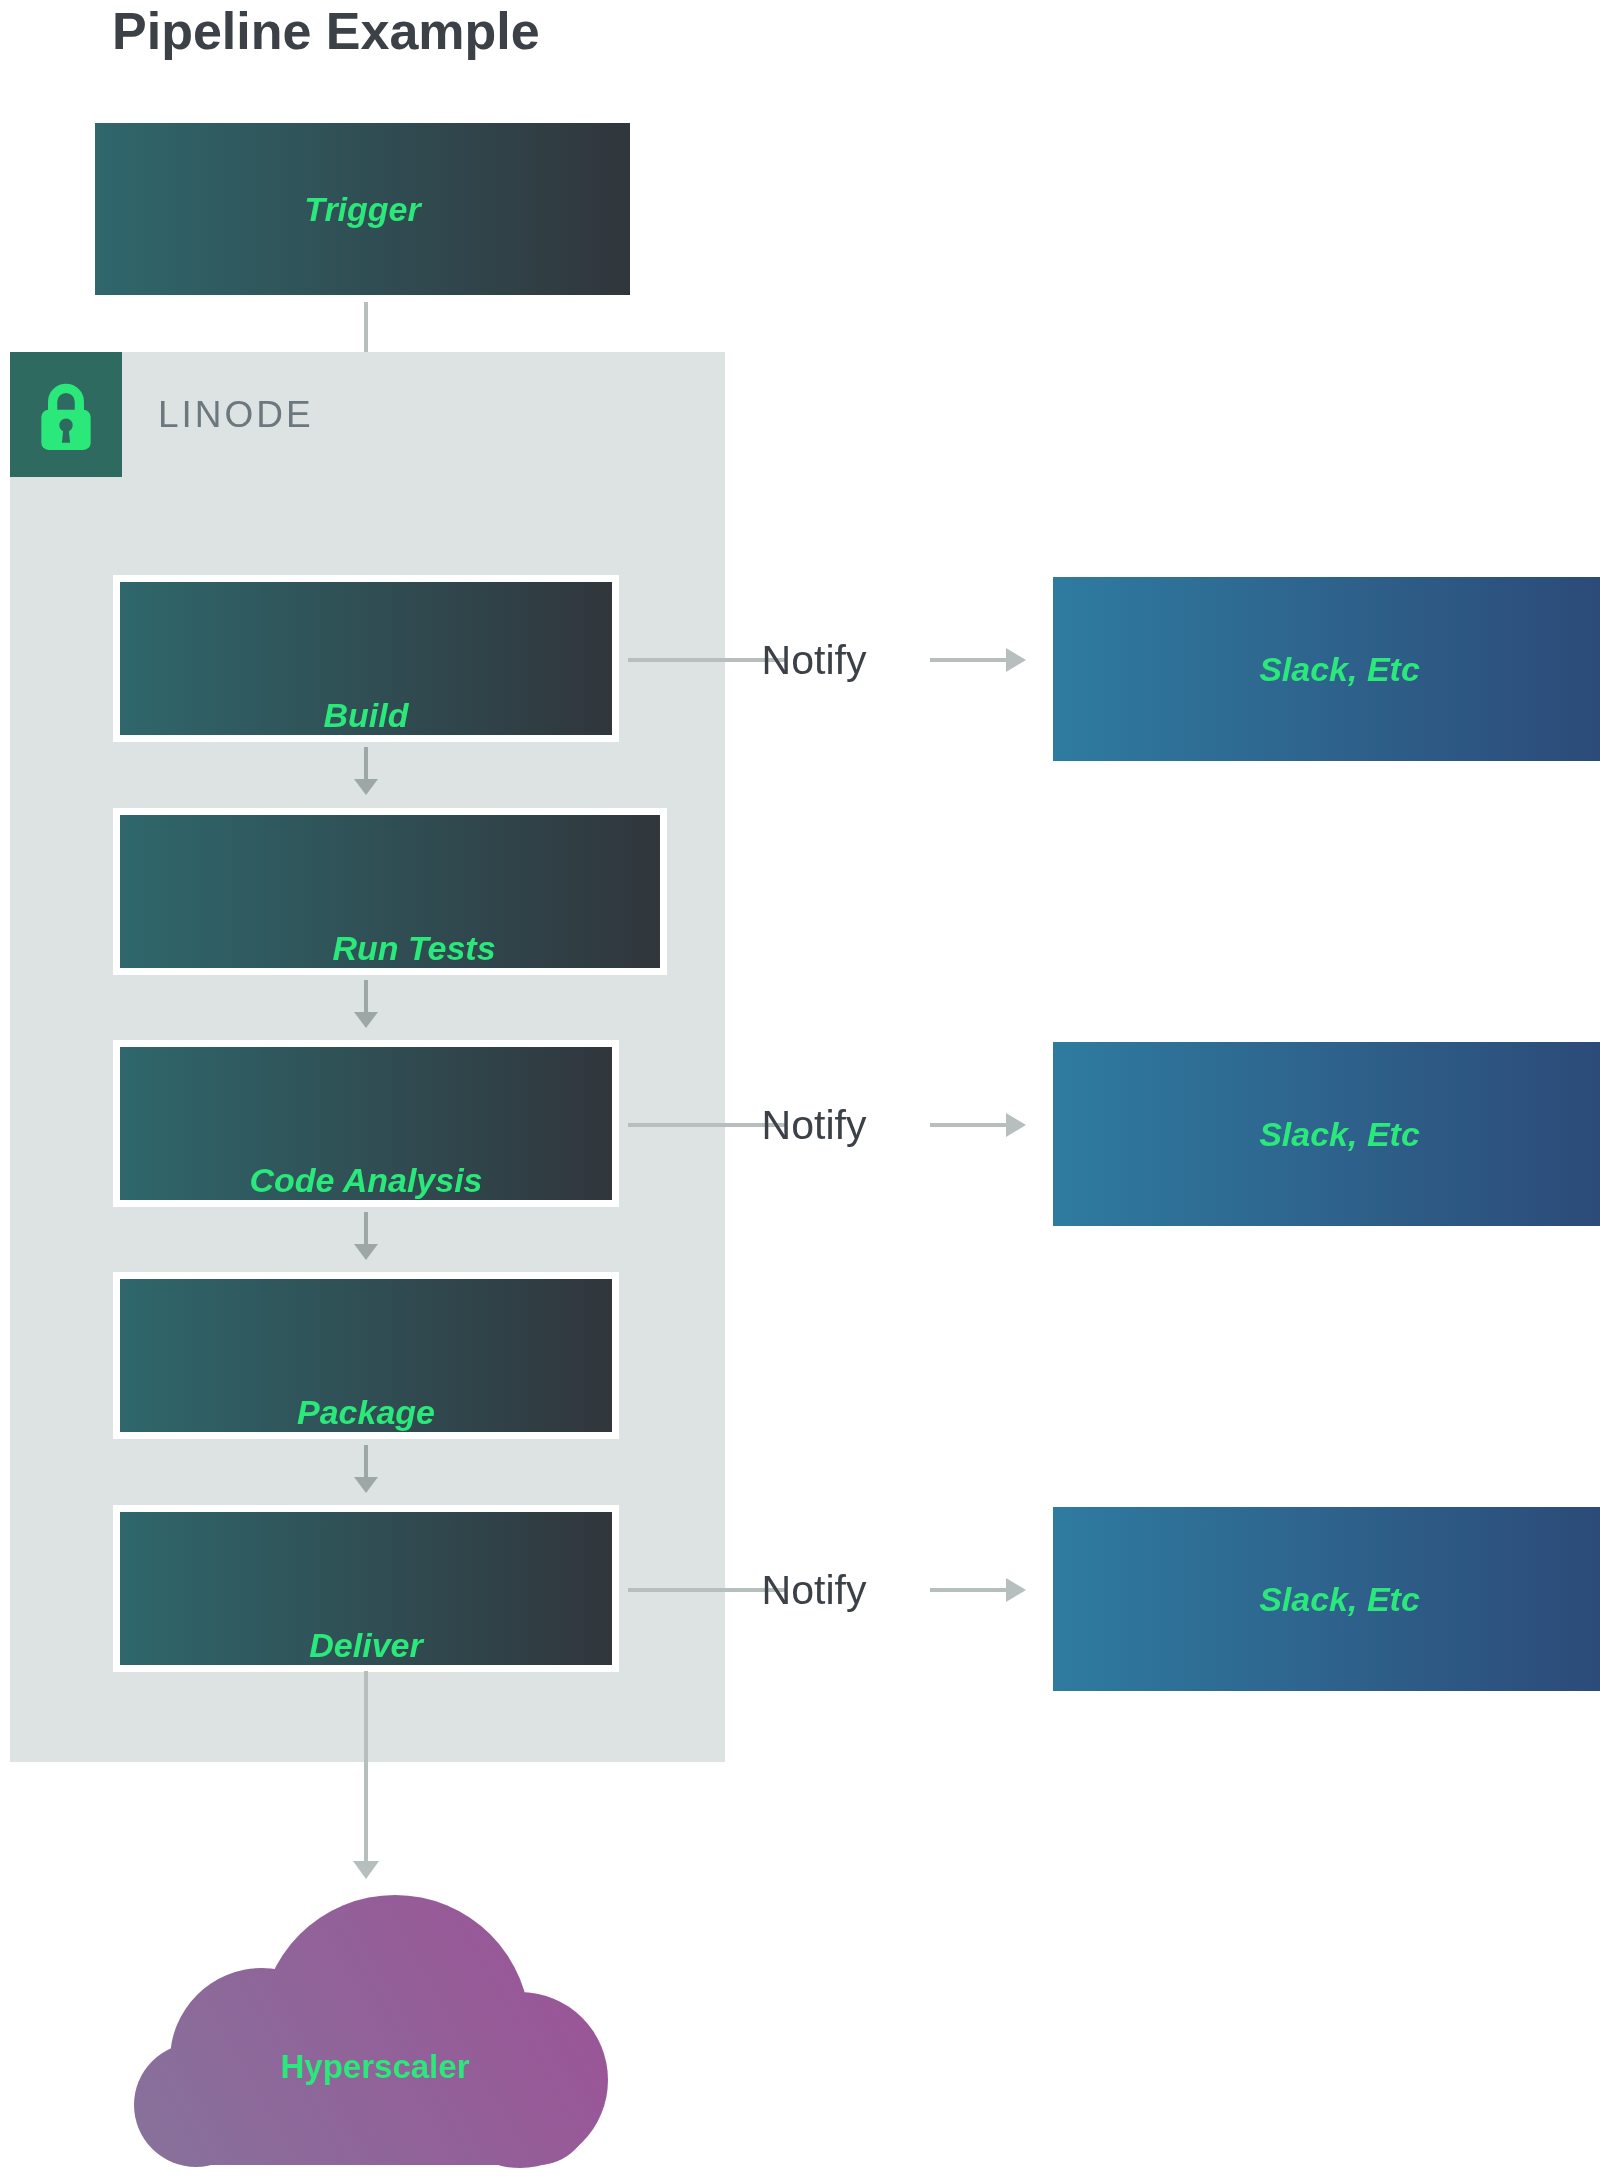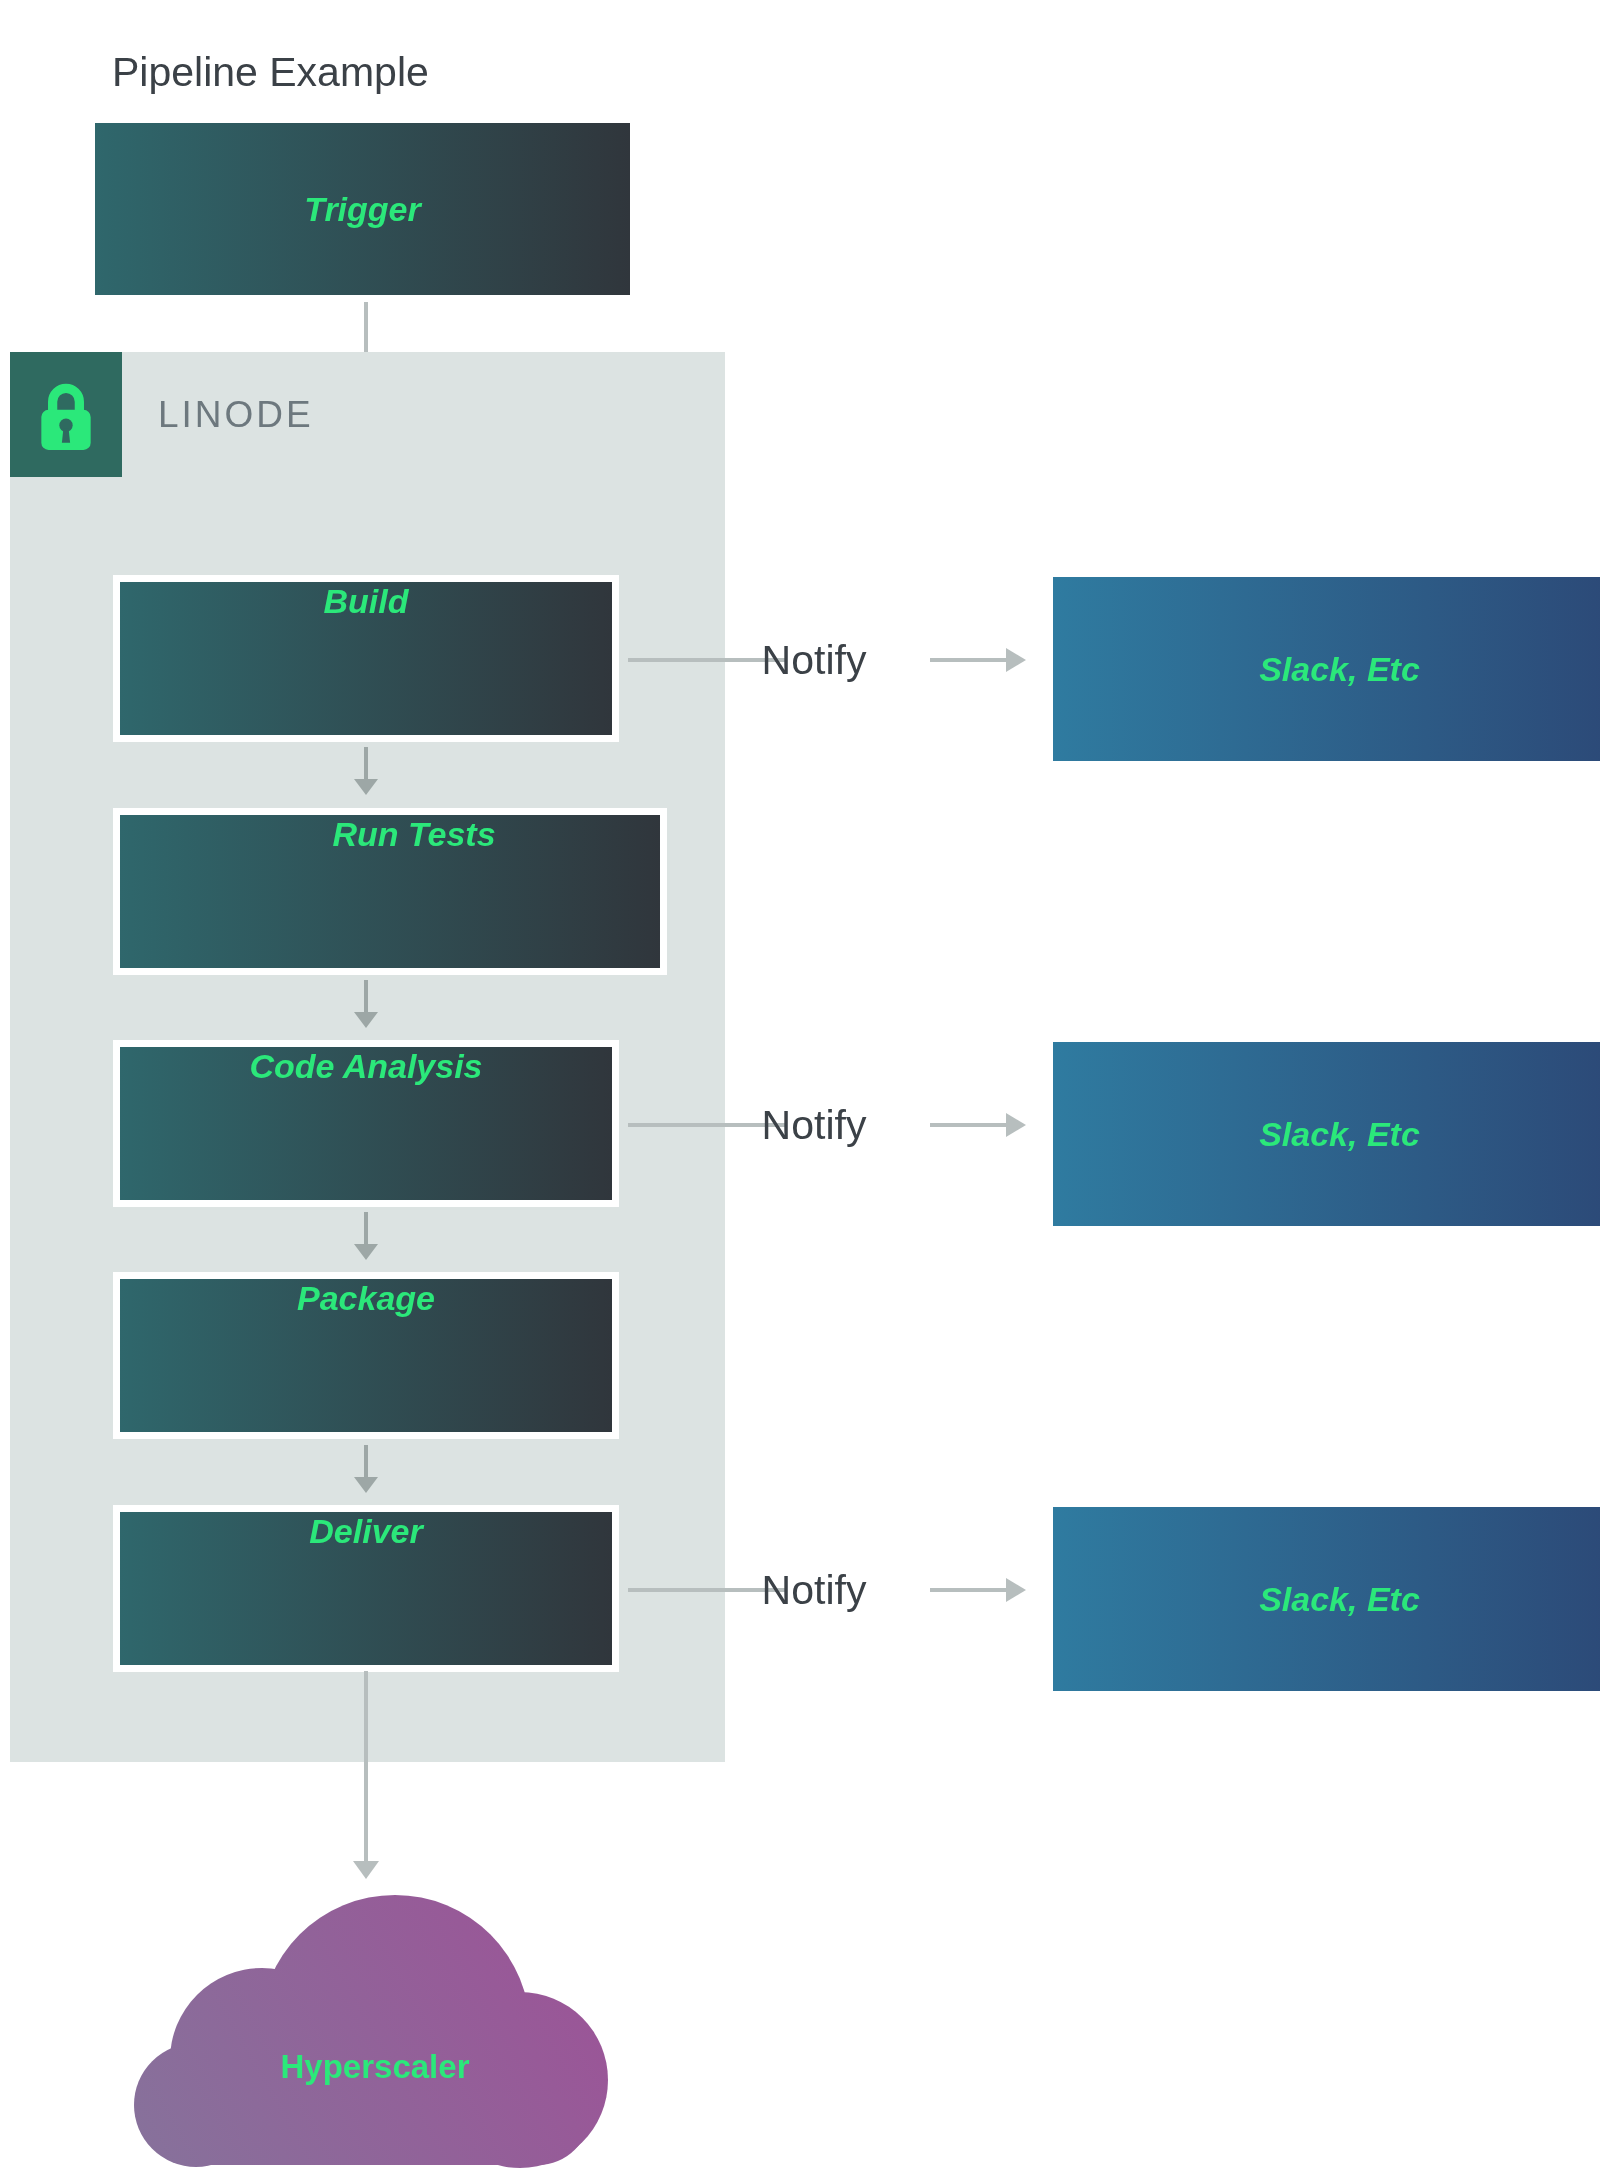--- a/index.html
+++ b/index.html
@@ -3,38 +3,38 @@
 <meta charset="utf-8">
 <style>
   html,body{margin:0;padding:0;}
   body{
     width:1600px;height:2177px;position:relative;background:#ffffff;
     font-family:"Liberation Sans","DejaVu Sans",sans-serif;overflow:hidden;
   }
 
   .page-title{
     position:absolute;left:112px;top:0px;
-    font-size:41px;font-weight:400;color:var(--ink,#3B4147);line-height:1.2;margin-top:48px;
+    font-size:52px;font-weight:700;color:var(--ink,#3B4147);line-height:1.2;
   }
 
   
   .zone{position:absolute;left:10px;top:352px;width:715px;height:1410px;background:var(--zone-bg,#DCE3E2);}
   .lock-badge{position:absolute;left:10px;top:352px;width:112px;height:125px;background:var(--lock-bg,#2F6A60);
     display:flex;align-items:center;justify-content:center;}
   .zone-label{position:absolute;left:158px;top:352px;height:125px;display:flex;align-items:center;
     font-size:37px;letter-spacing:3px;color:var(--zone-label,#6D787E);font-weight:400;}
 
   
   .node-label{color:var(--accent-green,#2BE87A);font-weight:bold;font-size:34px;font-style:italic;}
   .trigger-node{position:absolute;left:95px;top:123px;width:535px;height:172px;
     background:linear-gradient(90deg,var(--stage-grad-start,#2F676C),var(--stage-grad-end,#30363C));
     display:flex;align-items:center;justify-content:center;}
   .stage-node{position:absolute;left:113px;width:492px;height:153px;border:7px solid #ffffff;
     background:linear-gradient(90deg,var(--stage-grad-start,#2F676C),var(--stage-grad-end,#30363C));
-    display:flex;align-items:flex-start;justify-content:center;}
+    display:flex;align-items:flex-end;justify-content:center;}
   .stage-build{top:575px;} .stage-runtests{top:808px;padding-left:48px;} .stage-codeanalysis{top:1040px;}
   .stage-package{top:1272px;} .stage-deliver{top:1505px;}
 
   .slack-node{position:absolute;left:1053px;width:535px;height:184px;
     background:linear-gradient(90deg,var(--slack-grad-start,#2F7BA0),var(--slack-grad-end,#2C4A78));
     display:flex;align-items:center;justify-content:center;padding-left:19px;}
   .slack-1{top:577px;} .slack-2{top:1042px;} .slack-3{top:1507px;}
 
   
   .vline{position:absolute;width:4px;background:var(--arrow-gray,#B7BEBE);}

